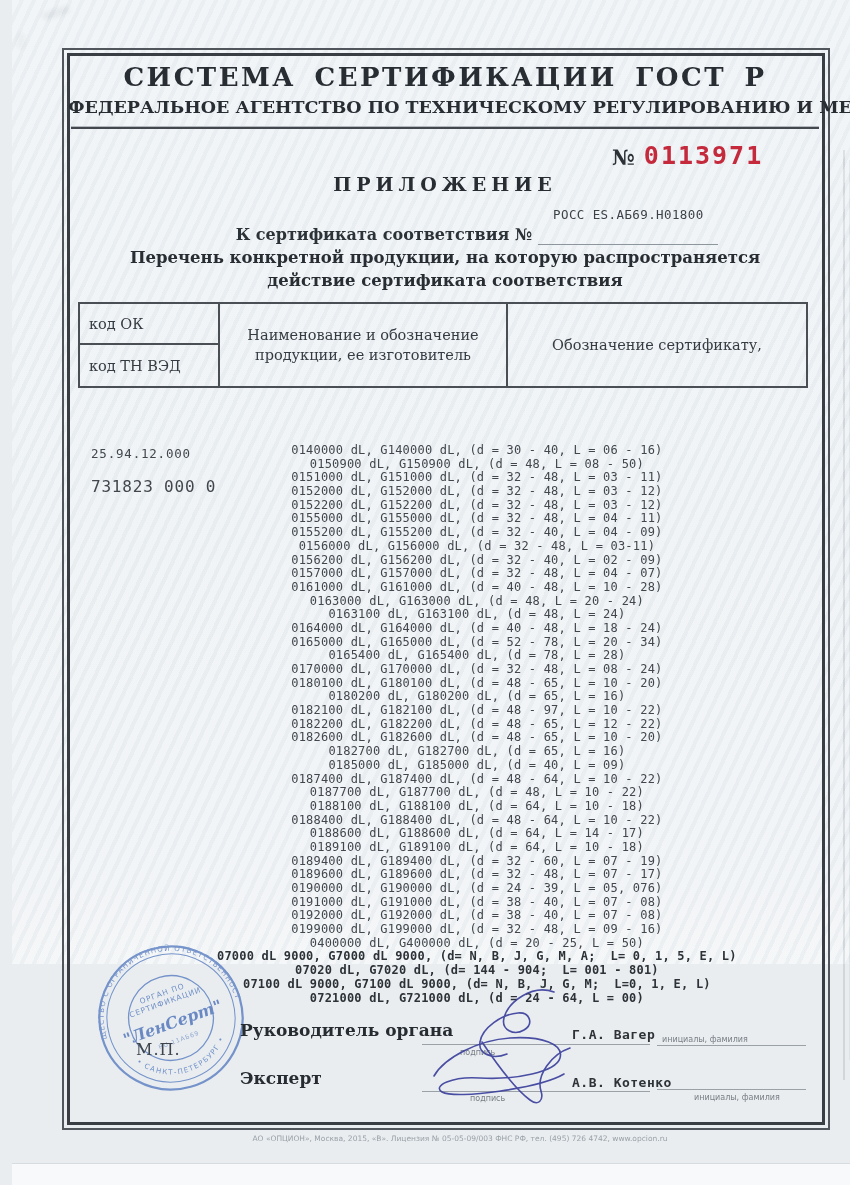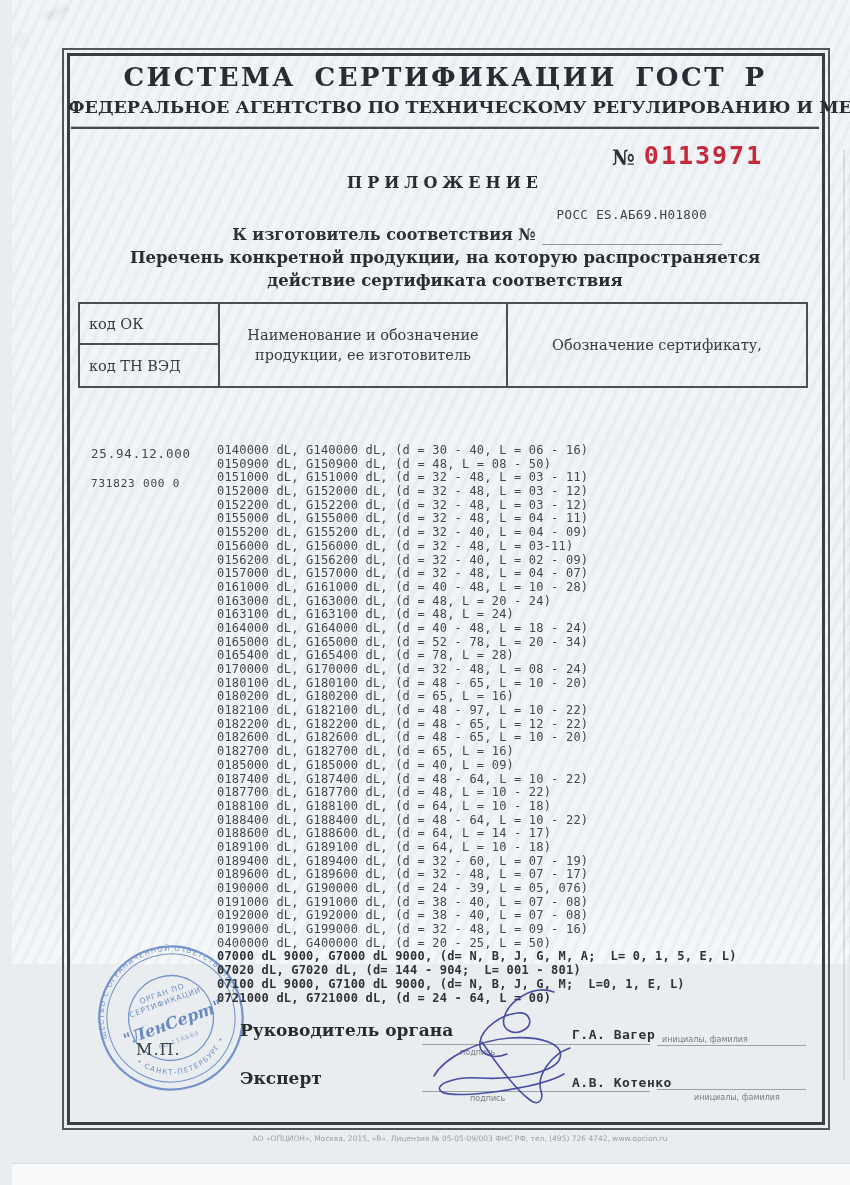--- a/index.html
+++ b/index.html
@@ -24,21 +24,21 @@
   .title1{left:60px;top:62px;width:746px;text-align:center;font-weight:700;font-size:26px;
         letter-spacing:2.5px;word-spacing:7px;color:#272d33;}
   .title2{left:56px;top:97px;width:754px;text-align:center;font-weight:700;font-size:17.5px;
         letter-spacing:0;color:#272d33;white-space:nowrap;}
   .rule{left:59px;top:126px;width:748px;height:3px;
         background:linear-gradient(180deg,#b3b9be 0 1px,#42484d 1px 3px);}
   .numline{left:600px;top:141px;display:flex;align-items:flex-start;gap:9px;}
   .numsign{font-weight:700;font-size:21px;color:#2b3137;margin-top:4px;}
   .numval{font-family:"DejaVu Sans Mono","Liberation Mono",monospace;font-weight:700;
         font-size:25px;letter-spacing:2px;color:#c4293c;}
-  .apptitle{left:60px;top:173px;width:746px;text-align:center;font-weight:700;font-size:16px;
+  .apptitle{left:60px;top:173px;width:746px;text-align:center;font-weight:700;font-size:19px;
         letter-spacing:5px;color:#272d33;}
   .certline{left:60px;top:204px;width:746px;display:flex;justify-content:center;
         align-items:flex-end;transform:translateX(32px);}
   .certlabel{font-weight:700;font-size:16px;color:#2b3238;padding-bottom:1px;}
   .certfield{width:180px;margin-left:6px;text-align:center;border-bottom:1px solid #8d969c;
         padding-bottom:21px;}
   .certval{font-family:"DejaVu Sans Mono","Liberation Mono",monospace;font-size:12.5px;
         color:#3c4248;letter-spacing:.4px;white-space:nowrap;}
   .sub1{left:60px;top:248px;width:746px;text-align:center;font-weight:700;font-size:16.5px;color:#272d33;}
   .sub2{left:60px;top:271px;width:746px;text-align:center;font-weight:700;font-size:16.5px;color:#272d33;}
@@ -51,22 +51,22 @@
   .c12{grid-column:1;grid-row:2;border-right:2px solid #494f54;display:flex;align-items:center;padding-left:9px;}
   .c2{grid-column:2;grid-row:1/3;border-right:2px solid #494f54;display:flex;flex-direction:column;
       align-items:center;justify-content:center;text-align:center;line-height:20px;}
   .c3{grid-column:3;grid-row:1/3;display:flex;flex-direction:column;align-items:center;
       justify-content:center;text-align:center;line-height:20px;}
   
   .mono{font-family:"DejaVu Sans Mono","Liberation Mono",monospace;color:#41474d;
         font-size:12px;letter-spacing:.2px;white-space:pre;}
   .mfr{left:205px;top:399px;line-height:13.7px;}
   .codeok{left:79px;top:446px;font-size:12.5px;letter-spacing:.8px;}
-  .codetn{left:79px;top:477px;font-size:11px;letter-spacing:.8px;}
-  .rows{left:205px;top:444px;}
+  .codetn{left:79px;top:477px;font-size:16px;letter-spacing:.8px;}
+  .rows{left:205px;top:444px;text-align:center;}
   .prow{height:13.7px;line-height:13.7px;}
   .prow.b{font-weight:700;color:#2c3237;}
   
   .sigrow-label{font-weight:700;font-size:17px;color:#262c31;}
   .lbl1{left:228px;top:1020px;}
   .lbl2{left:228px;top:1068px;}
   .sline{position:absolute;height:1px;background:#9aa1a7;z-index:3;}
   .la1{left:410px;top:1044px;width:228px;}
   .lb1{left:645px;top:1045px;width:149px;}
   .la2{left:410px;top:1091px;width:228px;}
@@ -108,21 +108,21 @@
   <div class="z rule"></div>
 
   <div class="z numline">
     <span class="numsign">№</span>
     <span class="numval">0113971</span>
   </div>
 
   <div class="z apptitle">ПРИЛОЖЕНИЕ</div>
 
   <div class="z certline">
-    <span class="certlabel">К изготовитель соответствия №</span>
+    <span class="certlabel">К сертификата соответствия №</span>
     <span class="certfield">
       <span class="certval">РОСС ES.АБ69.Н01800</span>
     </span>
   </div>
 
   <div class="z sub2">действие сертификата соответствия</div>
   <div class="z sub1">Перечень конкретной продукции,  на которую распространяется</div>
 
   <div class="z tbl">
     <div class="c c11">код ОК</div>

